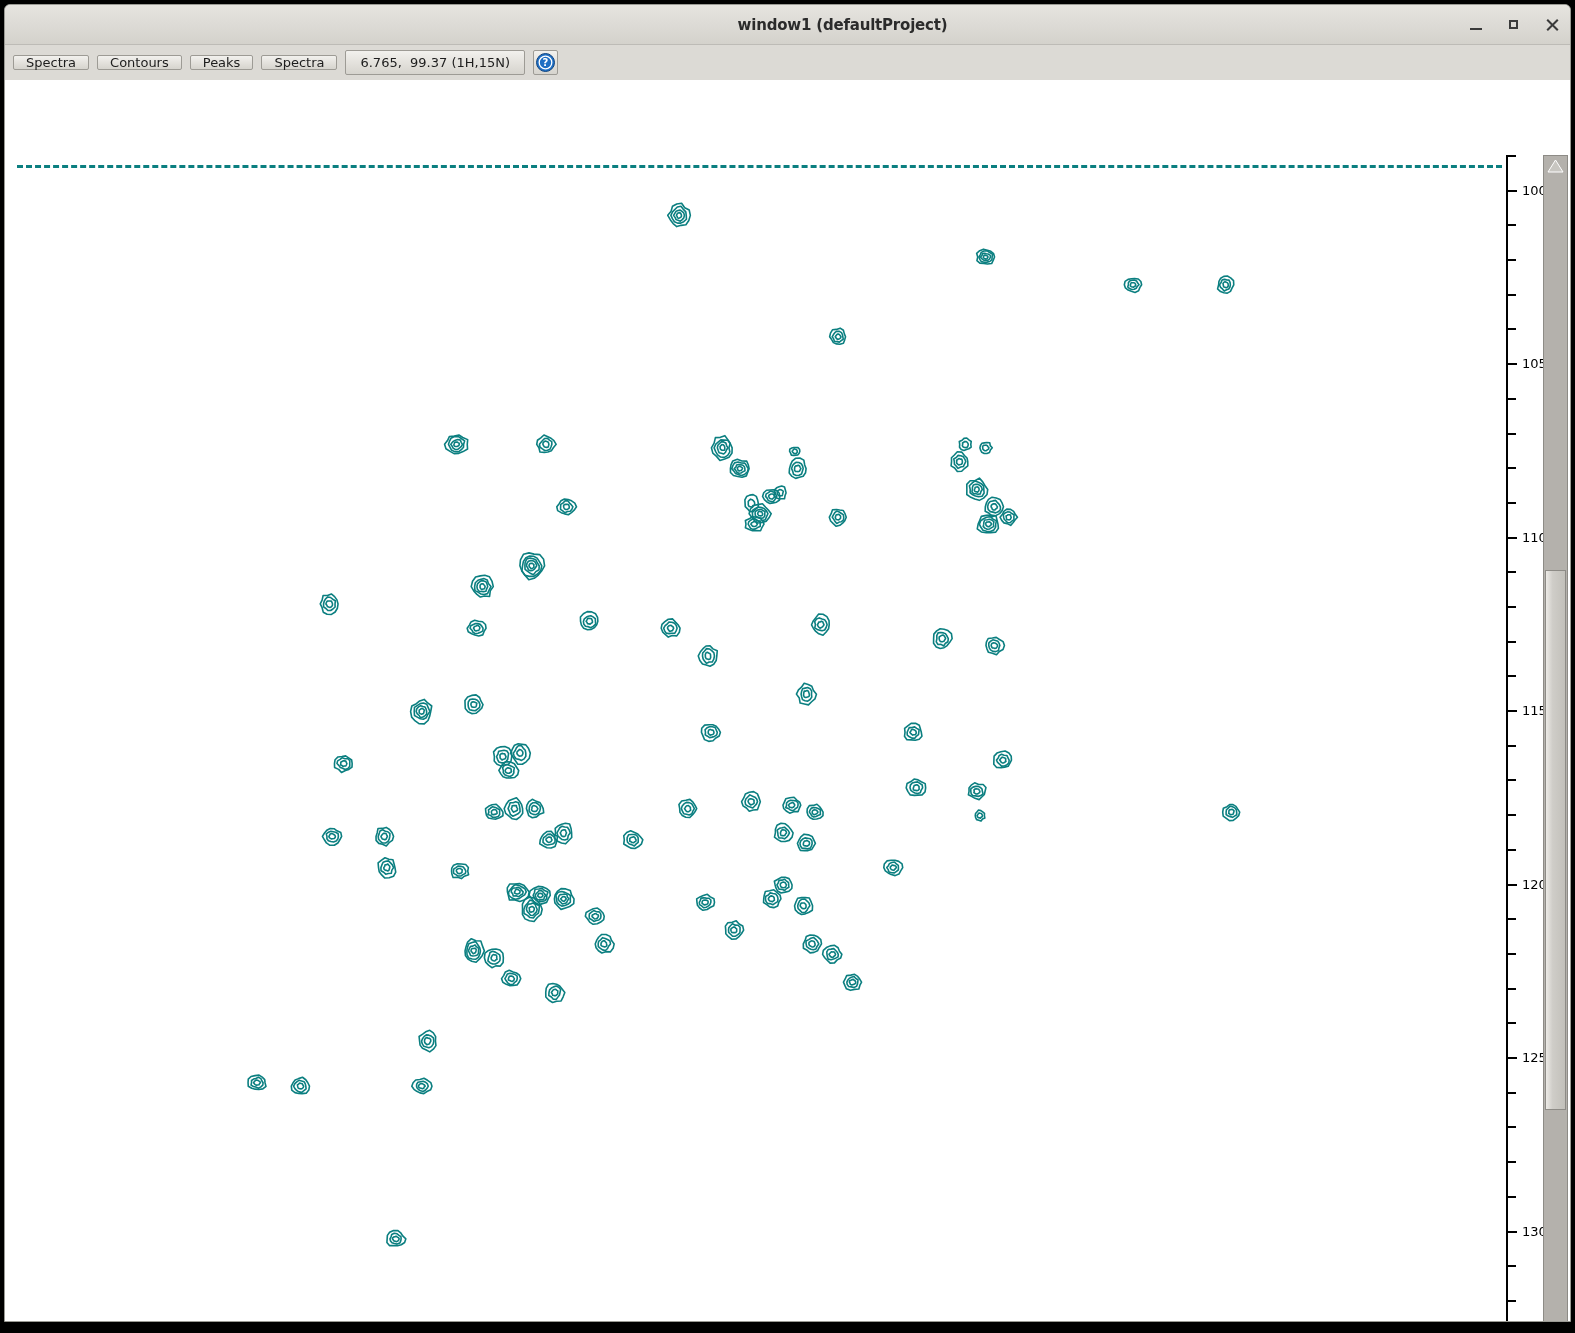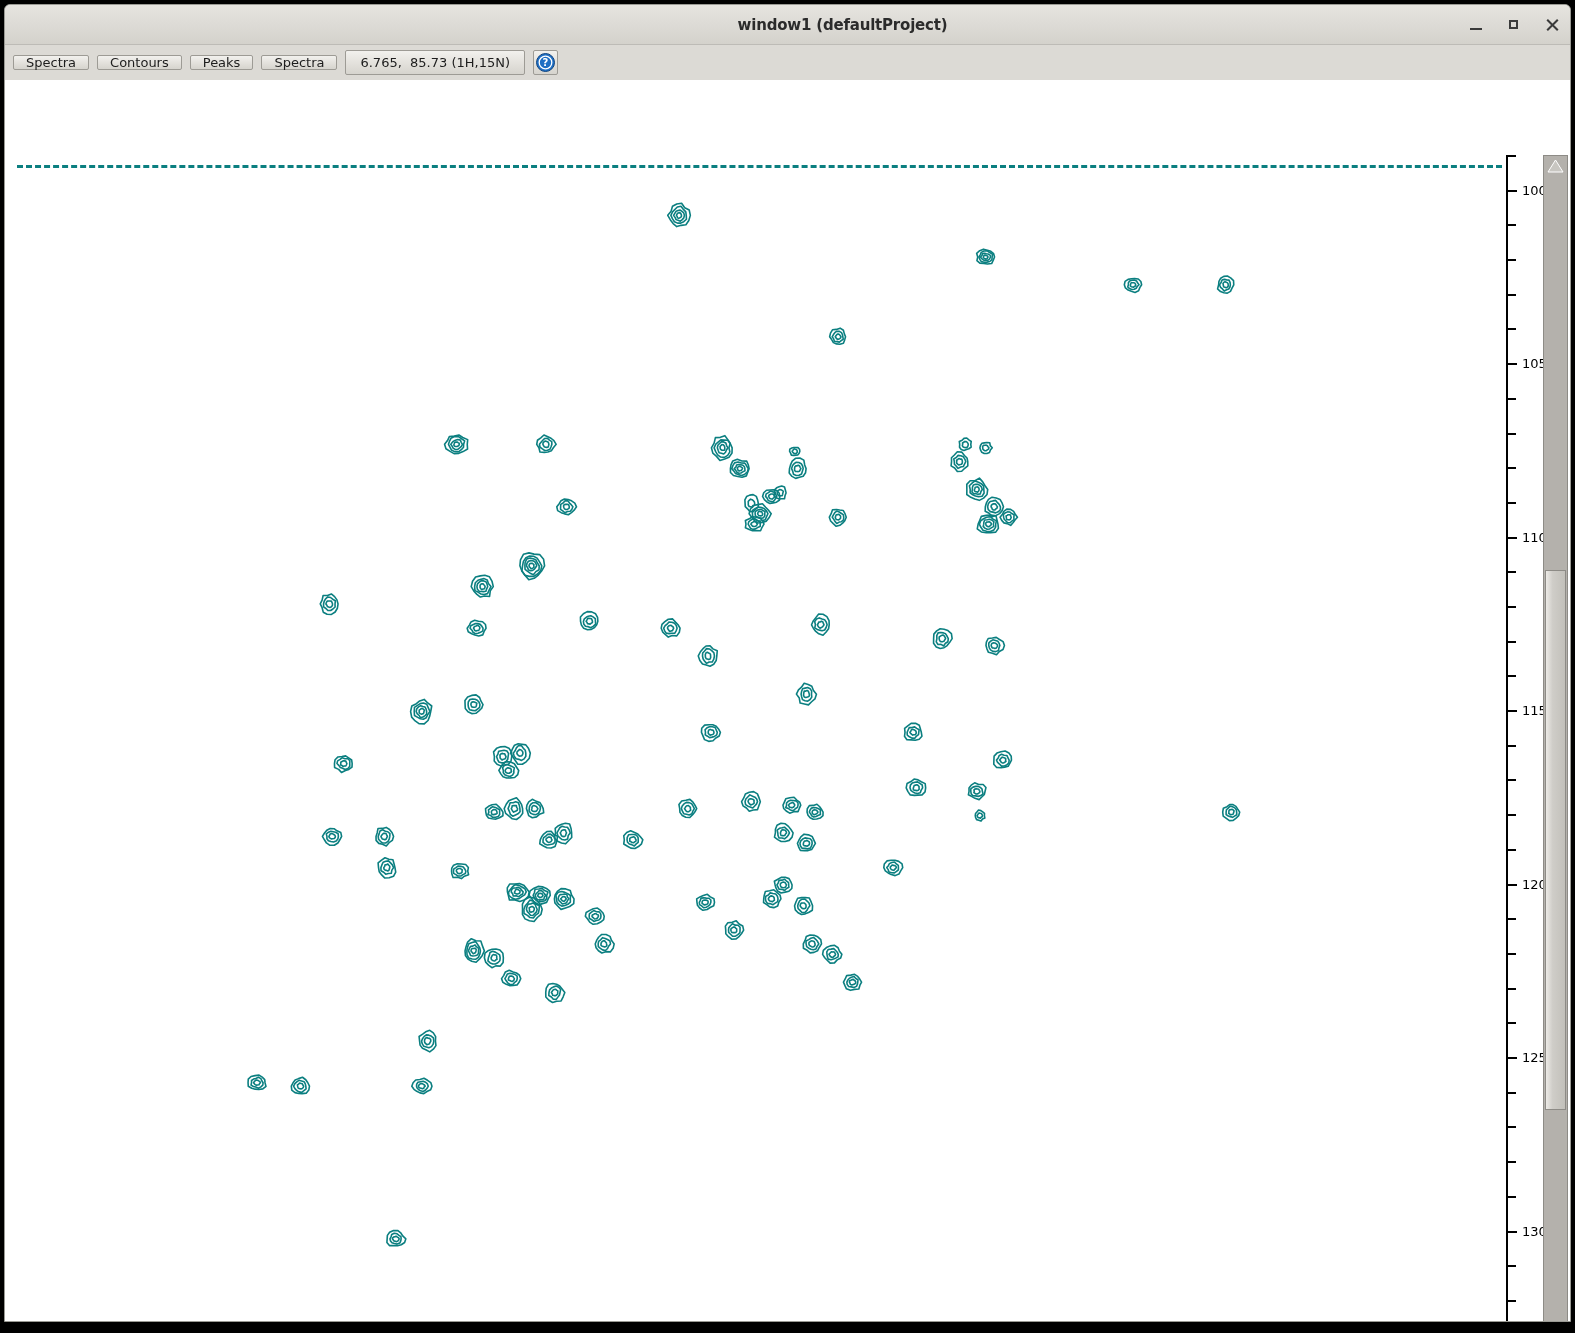--- a/index.html
+++ b/index.html
@@ -217,21 +217,21 @@
         <div class="win-btn wb-max"></div>
         <div class="win-btn wb-close"></div>
       </div>
     </div>
 
     <div class="toolbar">
       <div class="tb-btn">Spectra</div>
       <div class="tb-btn">Contours</div>
       <div class="tb-btn">Peaks</div>
       <div class="tb-btn">Spectra</div>
-      <div class="tb-readout">6.765,  85.73 (1H,15N)</div>
+      <div class="tb-readout">6.765,  99.37 (1H,15N)</div>
       <div class="tb-help">
         <svg width="19" height="19" viewBox="0 0 19 19">
           <circle cx="9.5" cy="9.5" r="9" fill="#1f6fc4" stroke="#11447f" stroke-width="1"></circle>
           <circle cx="9.5" cy="9.5" r="6.3" fill="none" stroke="#ffffff" stroke-width="1.3"></circle>
           <text x="9.5" y="13.4" text-anchor="middle" font-size="10" font-weight="bold" fill="#ffffff" font-family="DejaVu Sans, sans-serif">?</text>
         </svg>
       </div>
     </div>
 
     <div class="content">

